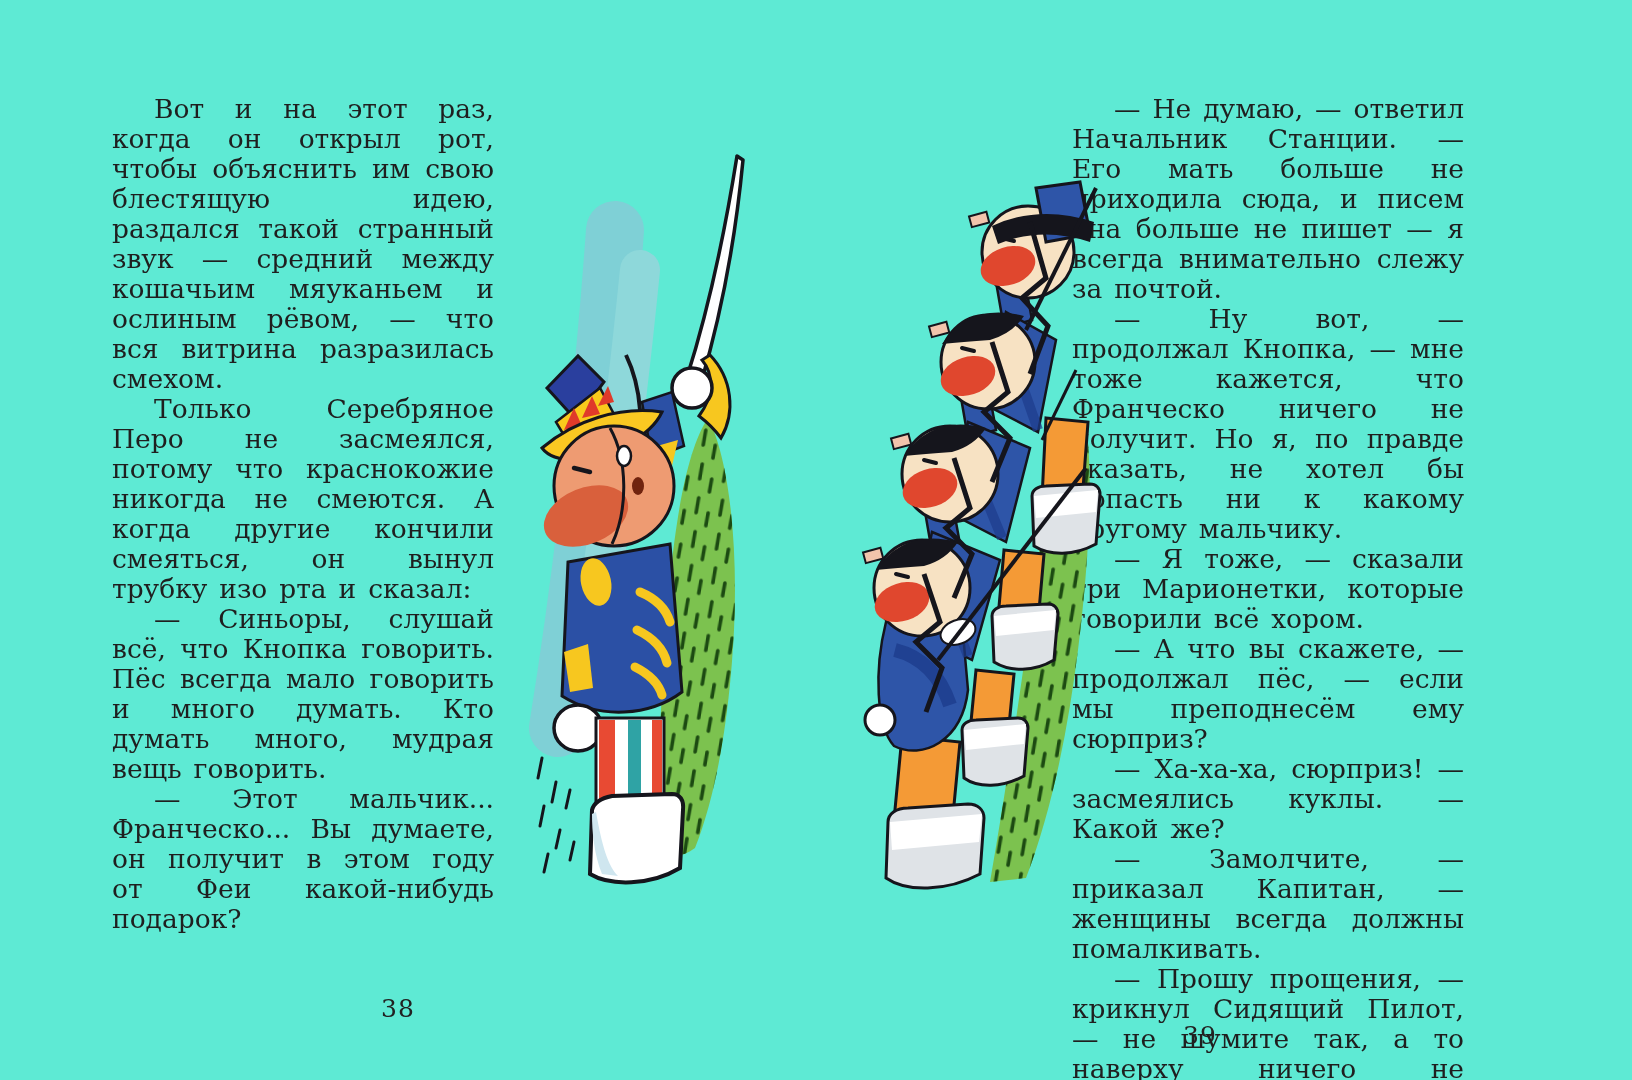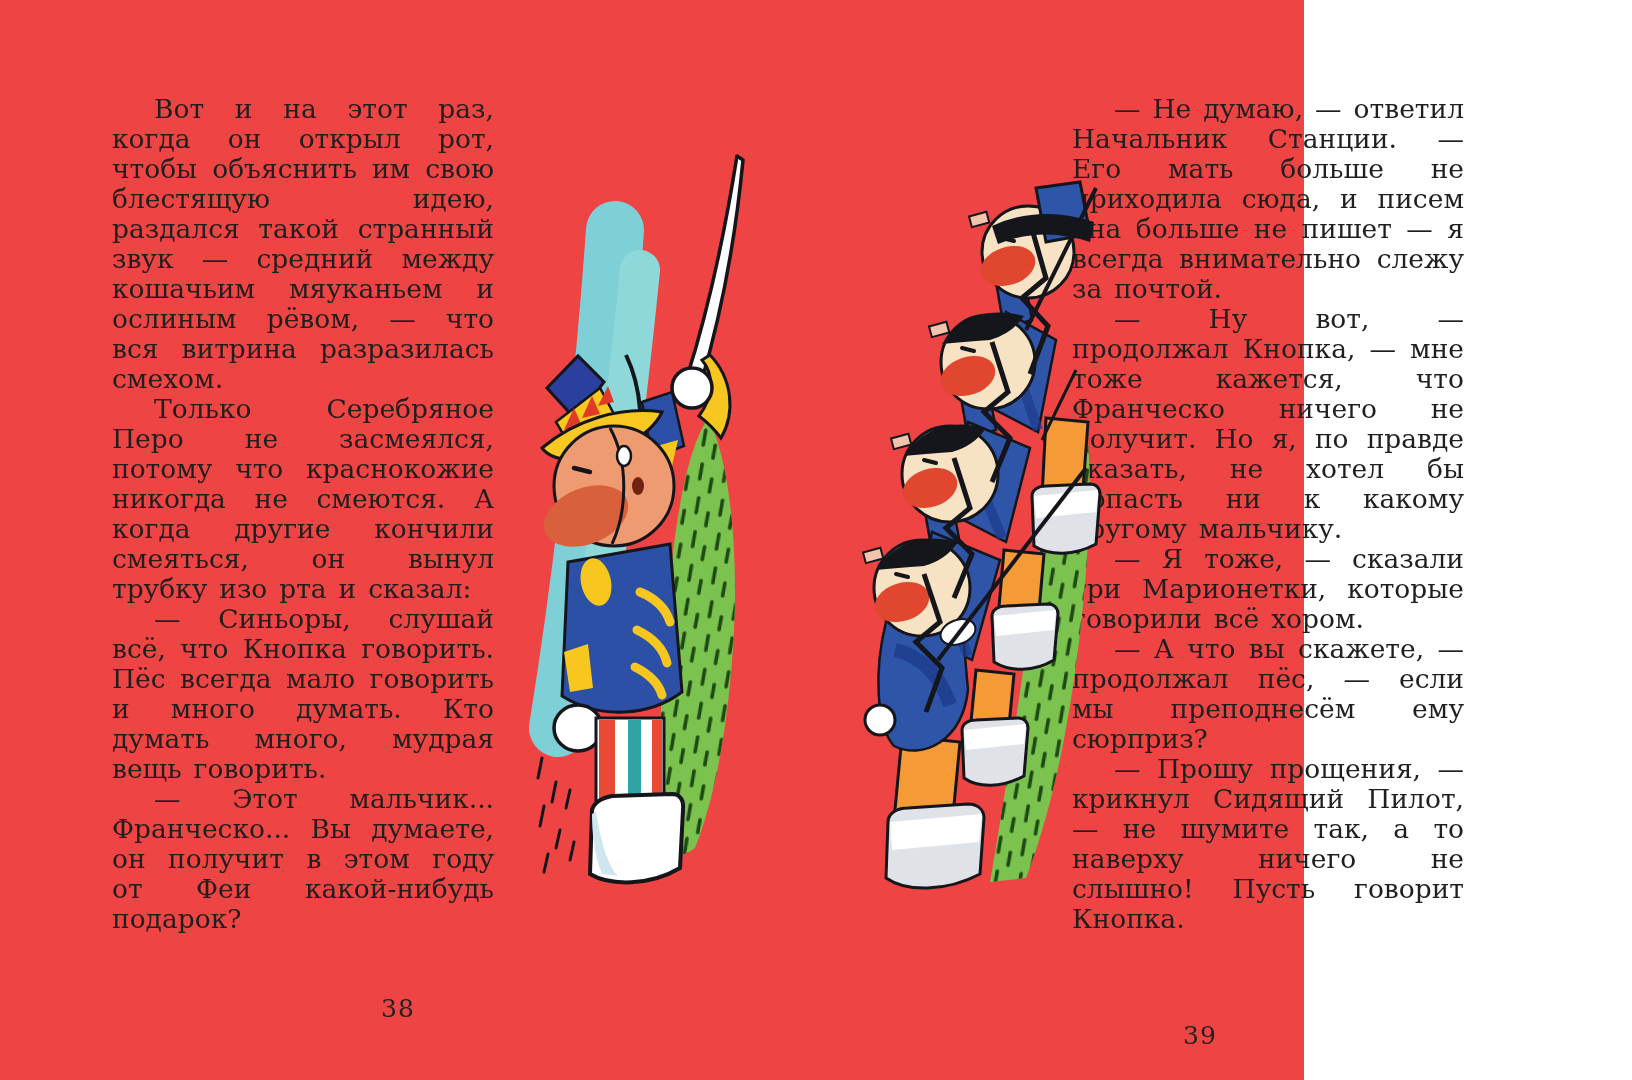--- a/index.html
+++ b/index.html
@@ -1,20 +1,20 @@
 <!DOCTYPE html>
 <html lang="ru"><head>
 <meta charset="utf-8">
 <style>
   html,body{margin:0;padding:0;}
   body{
     width:1632px;height:1080px;background:#ffffff;overflow:hidden;
     font-family:"DejaVu Serif","Liberation Serif",serif;color:#1f1f1f;
   }
-  .spread{position:relative;width:1304px;height:1080px;background:#ef4444;}
+  .spread{position:relative;width:1632px;height:1080px;background:#5eead4;}
   .text-col{
     position:absolute;top:94px;width:382px;
     font-size:26.5px;line-height:30px;text-align:justify;
     -moz-text-align-last:left;text-align-last:left;
   }
   .text-col p{margin:0;text-indent:42px;word-spacing:3.5px;}
   #left-paragraphs{left:112px;}
   #right-paragraphs{left:1072px;width:392px;}
   .page-num{
     position:absolute;font-size:25px;letter-spacing:1px;color:#222;
@@ -33,20 +33,22 @@
       <p>Только Серебряное Перо не засмеялся, потому что краснокожие никогда не смеются. А когда другие кончили смеяться, он вынул трубку изо рта и сказал:</p>
       <p>— Синьоры, слушай всё, что Кнопка говорить. Пёс всегда мало говорить и много думать. Кто думать много, мудрая вещь говорить.</p>
       <p>— Этот мальчик... Франческо... Вы думаете, он получит в этом году от Феи какой-нибудь подарок?</p>
     </div>
 
   <div class="text-col" id="right-paragraphs">
       <p>— Не думаю, — ответил Начальник Станции. — Его мать больше не приходила сюда, и писем она больше не пишет — я всегда внимательно слежу за почтой.</p>
       <p>— Ну вот, — продолжал Кнопка, — мне тоже кажется, что Франческо ничего не получит. Но я, по правде сказать, не хотел бы попасть ни к какому другому мальчику.</p>
       <p>— Я тоже, — сказали три Марионетки, которые говорили всё хором.</p>
       <p>— А что вы скажете, — продолжал пёс, — если мы преподнесём ему сюрприз?</p>
+      <p>— Ха-ха-ха, сюрприз! — засмеялись куклы. — Какой же?</p>
+      <p>— Замолчите, — приказал Капитан, — женщины всегда должны помалкивать.</p>
       <p>— Прошу прощения, — крикнул Сидящий Пилот, — не шумите так, а то наверху ничего не слышно! Пусть говорит Кнопка.</p>
     </div>
 
   <div class="page-num" id="page-num-left">38</div>
   <div class="page-num" id="page-num-right">39</div>
 
   <svg class="illustration" viewBox="0 0 620 760" aria-hidden="true">
     <defs>
       <pattern id="grassDash" width="24" height="34" patternUnits="userSpaceOnUse" patternTransform="rotate(6)">
         <line x1="6" y1="4" x2="5" y2="19" stroke="#1c4a12" stroke-width="3.6" stroke-linecap="round"></line>

